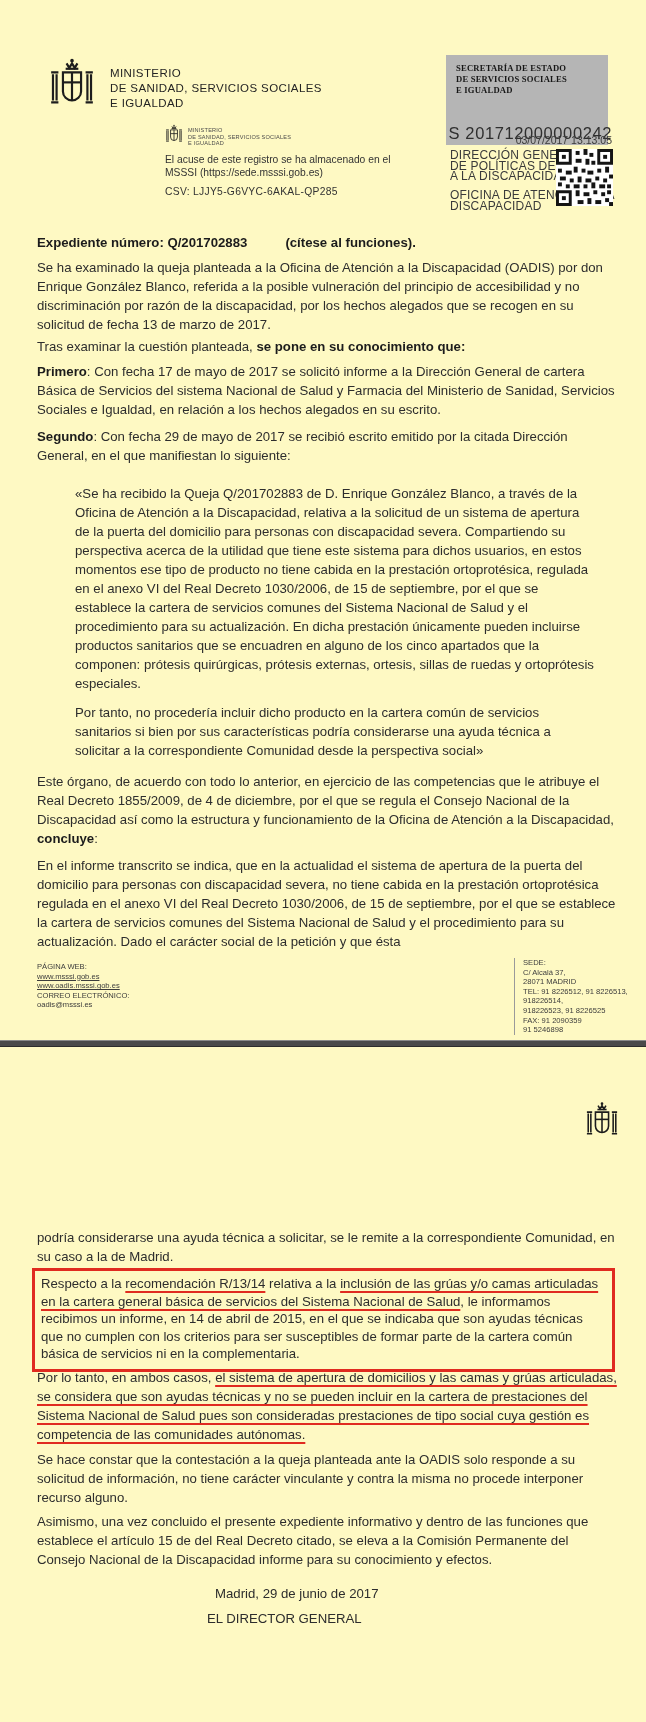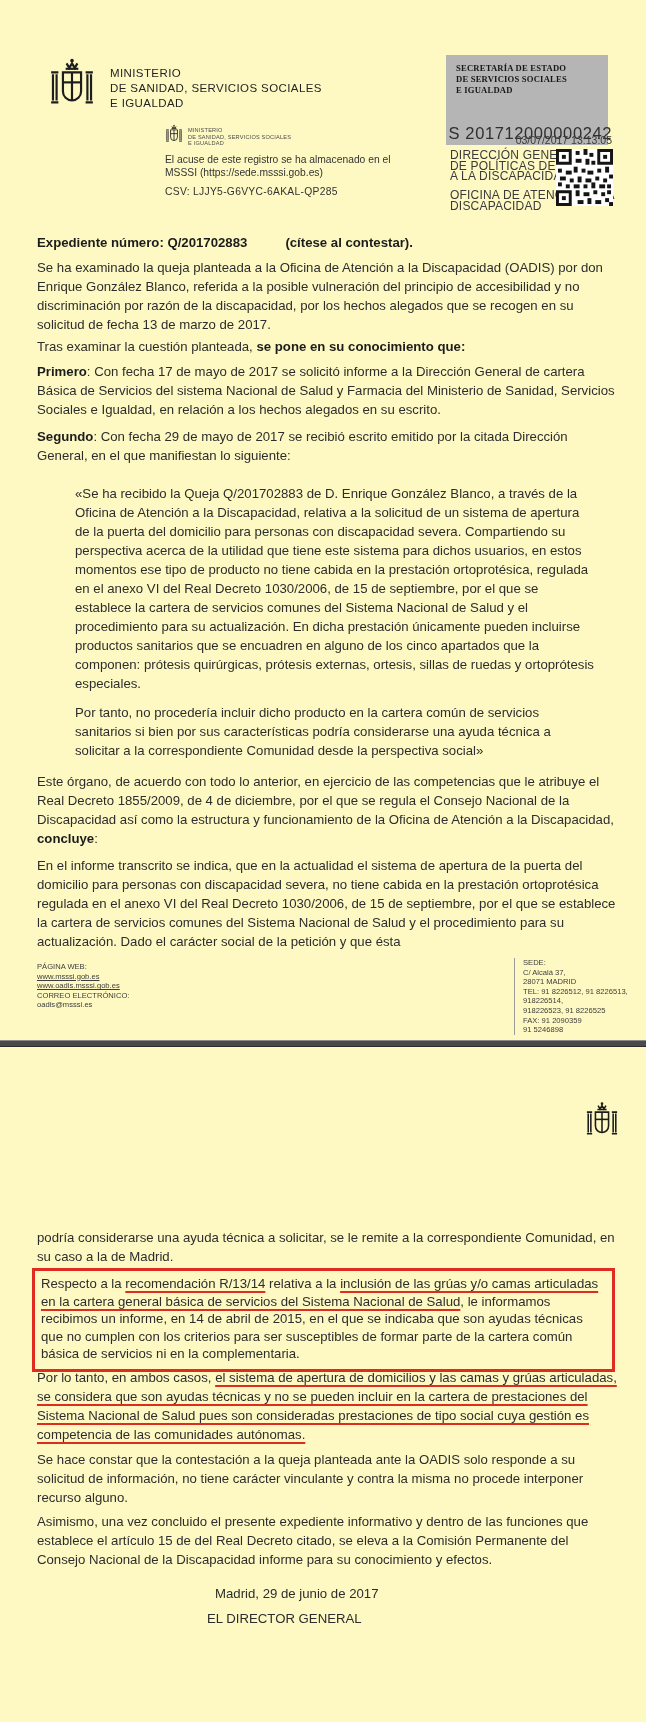--- a/index.html
+++ b/index.html
@@ -161,21 +161,21 @@
             <rect x="20" y="26" width="3" height="2"></rect>
             <rect x="25" y="25" width="2" height="2"></rect>
           <rect x="27" y="27" width="2" height="2"></rect>
         </g>
       </svg>
     </div>
 
     <div class="abs csv" style="left:165px;top:186px">CSV:  LJJY5-G6VYC-6AKAL-QP285</div>
 
     <div class="abs expline" style="left:37px;top:235px">
-      <span>Expediente número: Q/201702883</span><span class="cite">(cítese al contestar).</span>
+      <span>Expediente número: Q/201702883</span><span class="cite">(cítese al funciones).</span>
     </div>
 
     <p class="abs body-p" style="left:37px;top:258px;width:580px">Se ha examinado la queja planteada a la Oficina de Atención a la Discapacidad (OADIS) por don Enrique González Blanco, referida a la posible vulneración del principio de accesibilidad y no discriminación por razón de la discapacidad, por los hechos alegados que se recogen en su solicitud de fecha 13 de marzo de 2017.</p>
 
     <p class="abs body-p" style="left:37px;top:337px;width:580px">
       <span>Tras examinar la cuestión planteada, </span><b>se pone en su conocimiento que:</b>
     </p>
 
     <p class="abs body-p" style="left:37px;top:362px;width:580px">
       <b>Primero</b><span>: Con fecha 17 de mayo de 2017 se solicitó informe a la Dirección General de cartera Básica de Servicios del sistema Nacional de Salud y Farmacia del Ministerio de Sanidad, Servicios Sociales e Igualdad, en relación a los hechos alegados en su escrito.</span>

